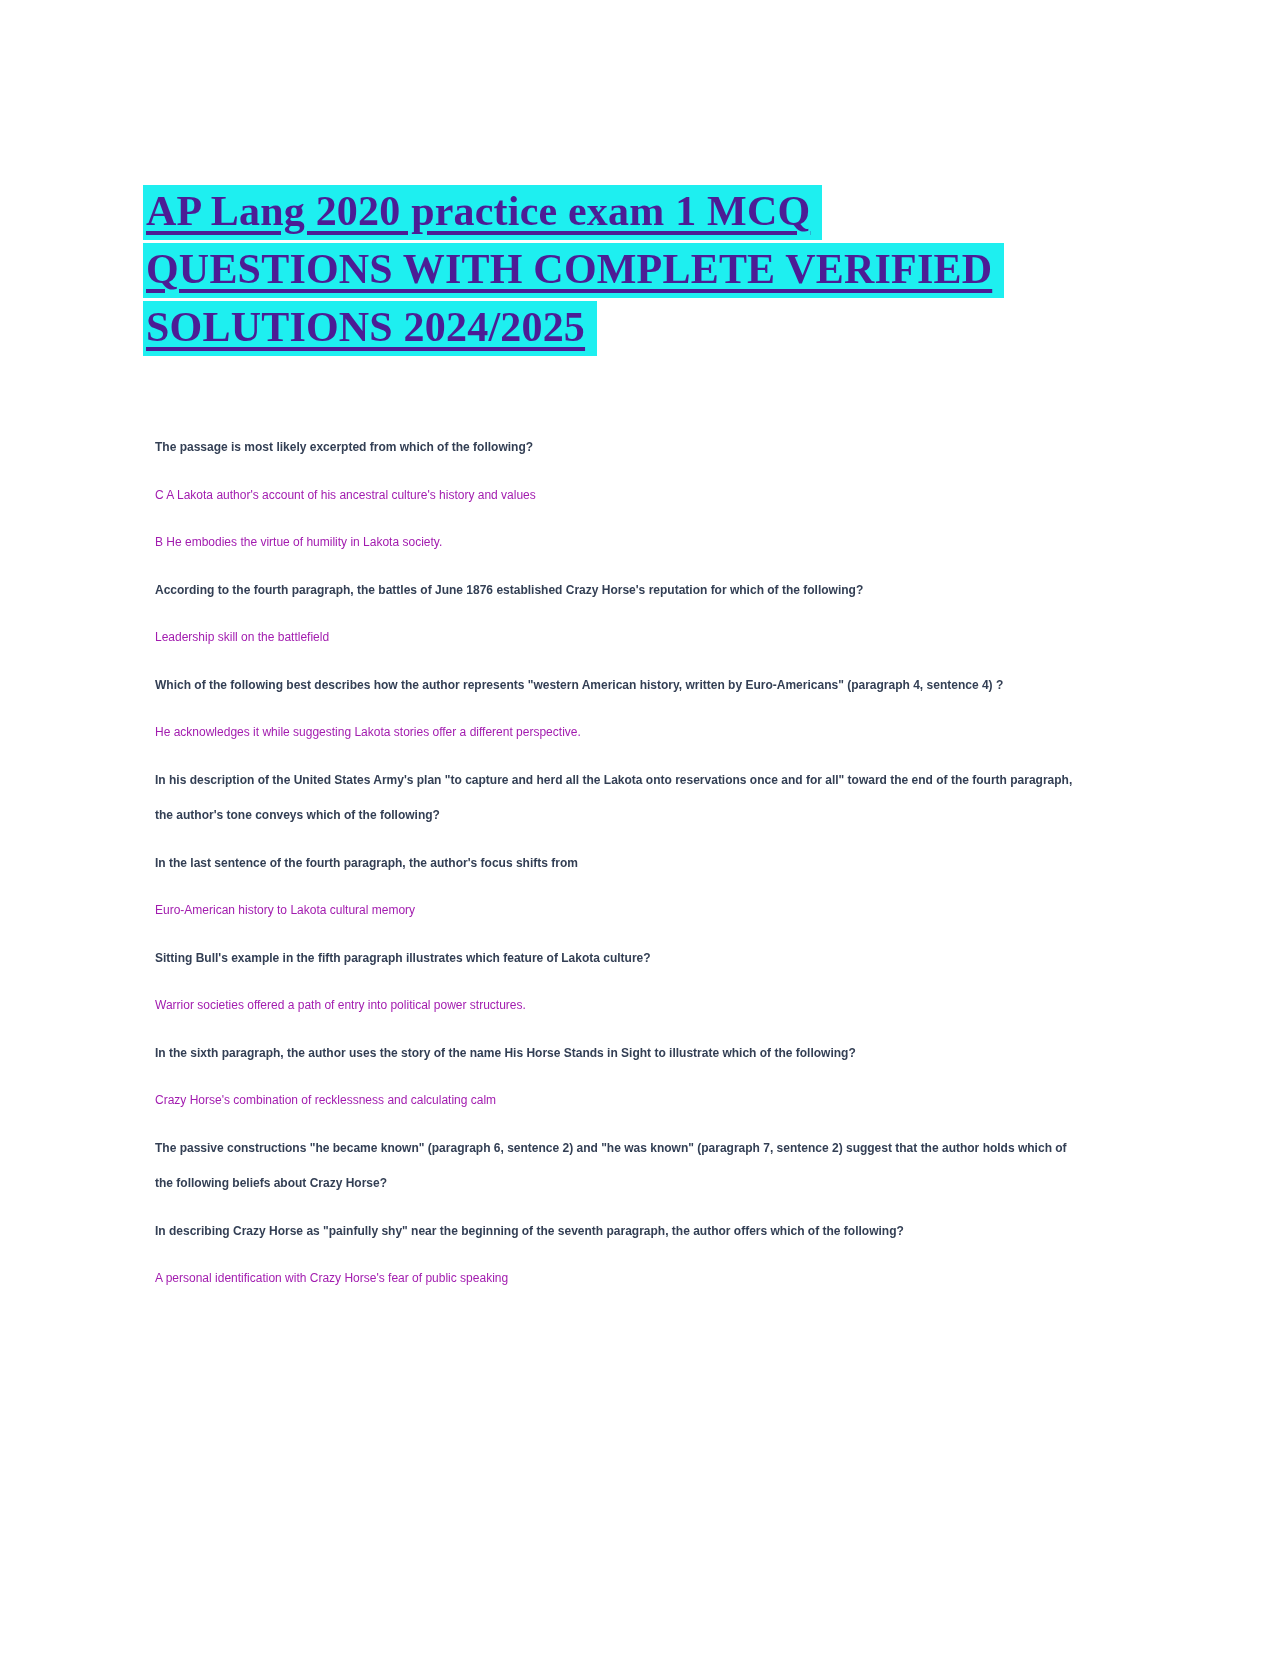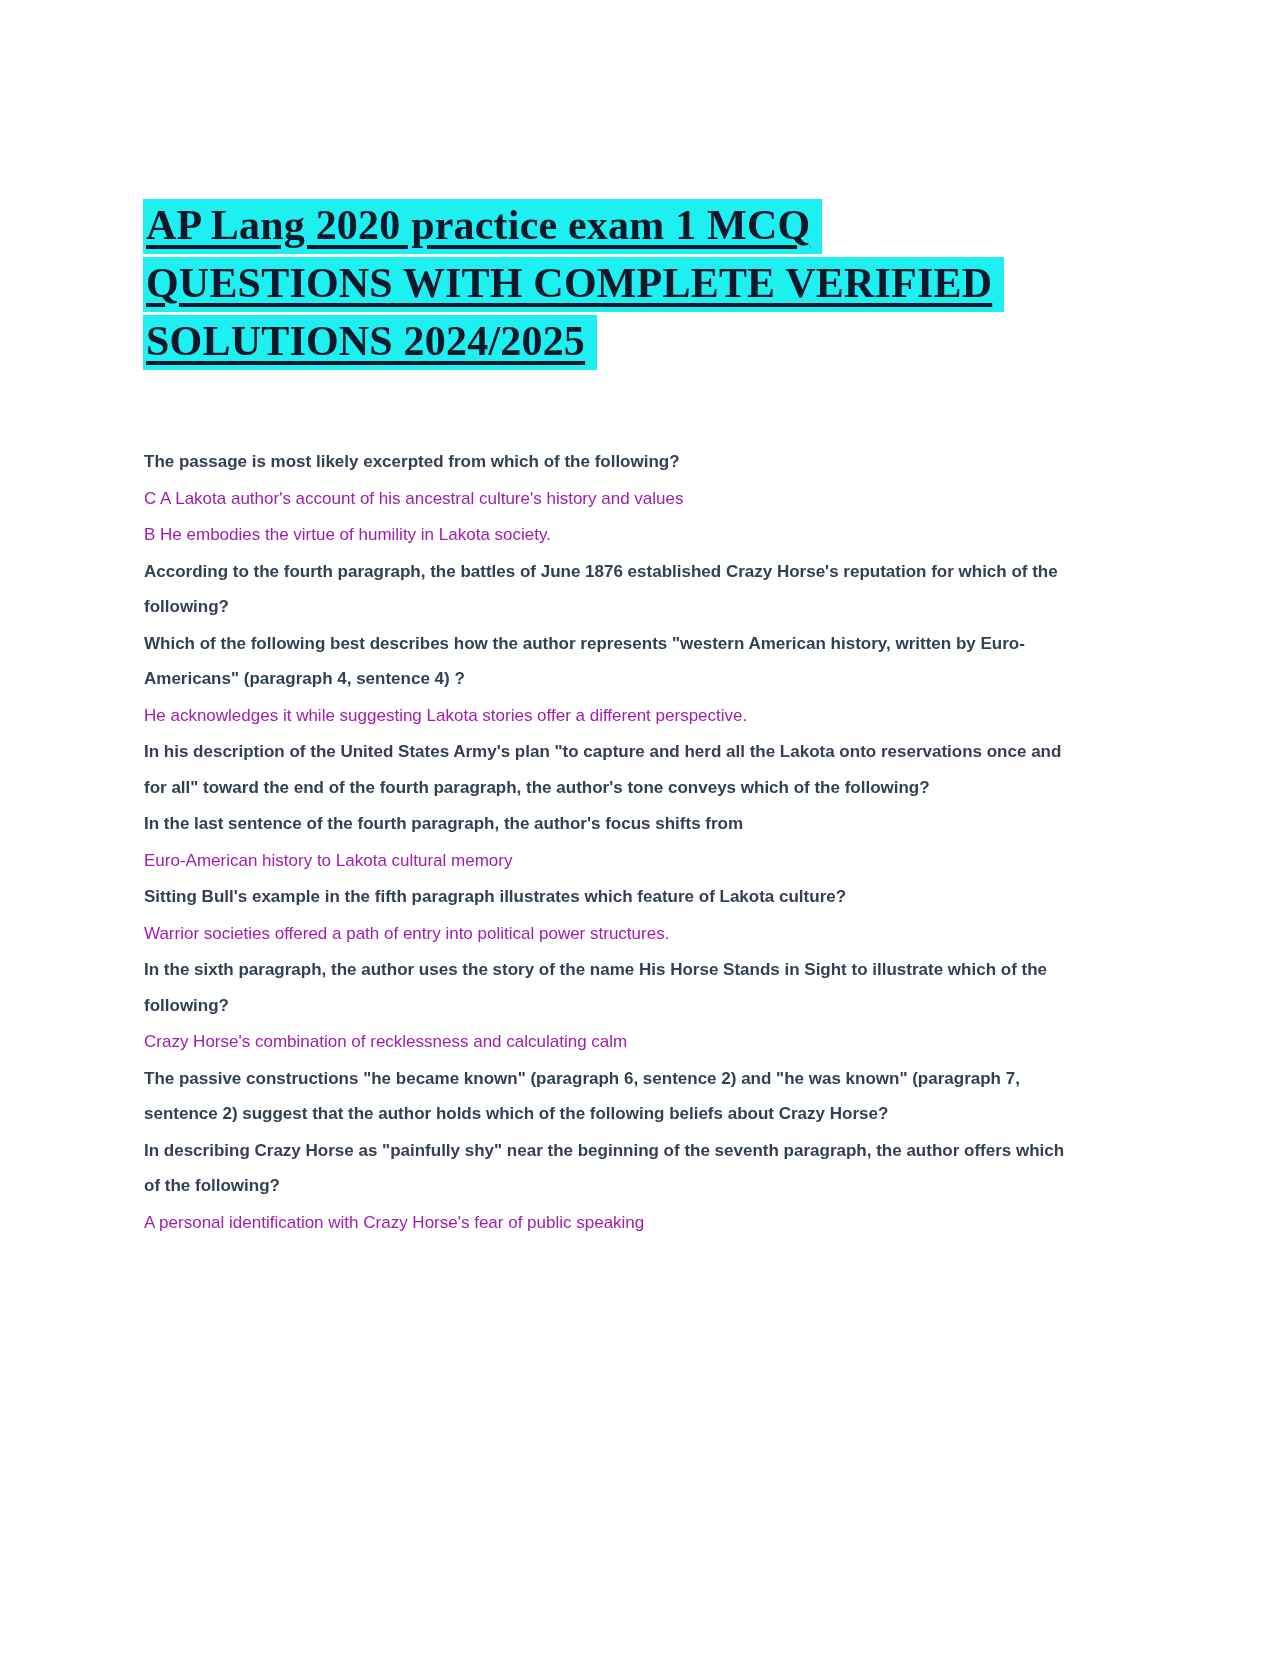--- a/index.html
+++ b/index.html
@@ -7,42 +7,42 @@
     position: relative;
     width: 1280px;
     height: 1656px;
     background: #ffffff;
     box-sizing: border-box;
     padding: 183px 140px 0 143px;
     font-family: "Liberation Sans", sans-serif;
     overflow: hidden;
   }
   .doc-title {
-    margin: 16px 0 74px 0;
+    margin: 2px 0 74px 0;
     font-family: "Liberation Serif", serif;
     font-weight: 700;
     font-size: 42px;
     line-height: 50px;
-    color: #0f172a;
+    color: #4c1d95;
     letter-spacing: 0.2px;
   }
   .title-line {
     display: table;
     background: #1eeff0;
     padding: 1px 12px 4px 3px;
     margin-bottom: 3px;
     text-decoration: underline;
     text-decoration-thickness: 3.5px;
     text-underline-offset: 6px;
     white-space: nowrap;
   }
   .qa-list { max-width: 942px; }
   .q, .a {
-    margin: 1px;
-    font-size: 17px;
+    margin: 12px;
+    font-size: 12px;
     line-height: 35.5px;
   }
   .q { font-weight: 700; color: #333f54; }
   .a { font-weight: 400; color: #a21caf; }
 </style>
 </head>
 <body>
 
 <div class="page">
   <h1 class="doc-title">
@@ -51,20 +51,21 @@
     <span class="title-line">SOLUTIONS 2024/2025</span>
   </h1>
 
   <div class="qa-list">
     <p class="q">The passage is most likely excerpted from which of the following?</p>
     <p class="a">C A Lakota author's account of his ancestral culture's history and values</p>
 
     <p class="a">B He embodies the virtue of humility in Lakota society.</p>
 
     <p class="q">According to the fourth paragraph, the battles of June 1876 established Crazy Horse's reputation for which of the following?</p>
+    <p class="a">Leadership skill on the battlefield</p>
 
     <p class="q">Which of the following best describes how the author represents "western American history, written by Euro-Americans" (paragraph 4, sentence 4) ?</p>
     <p class="a">He acknowledges it while suggesting Lakota stories offer a different perspective.</p>
 
     <p class="q">In his description of the United States Army's plan "to capture and herd all the Lakota onto reservations once and for all" toward the end of the fourth paragraph, the author's tone conveys which of the following?</p>
 
     <p class="q">In the last sentence of the fourth paragraph, the author's focus shifts from</p>
     <p class="a">Euro-American history to Lakota cultural memory</p>
 
     <p class="q">Sitting Bull's example in the fifth paragraph illustrates which feature of Lakota culture?</p>

